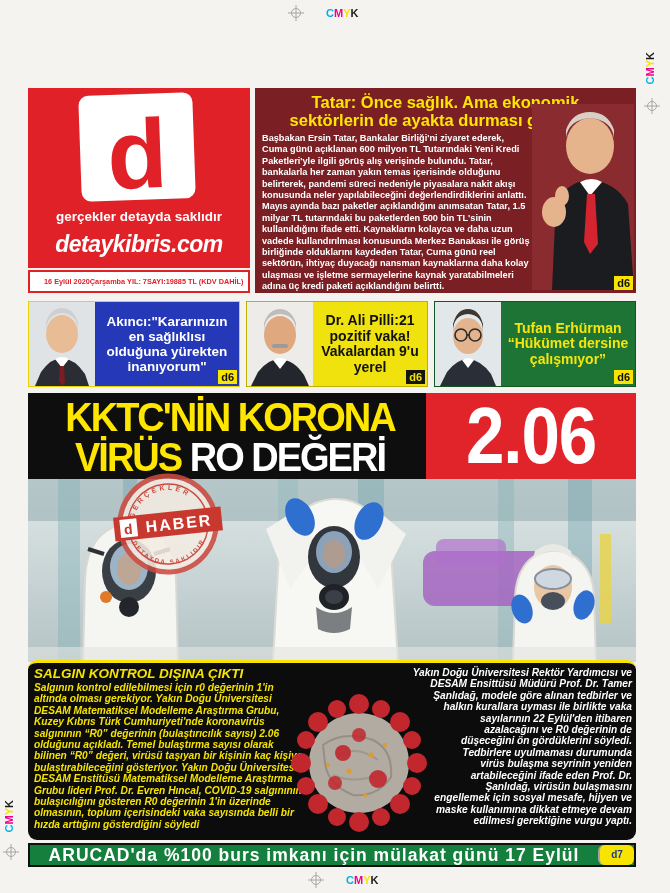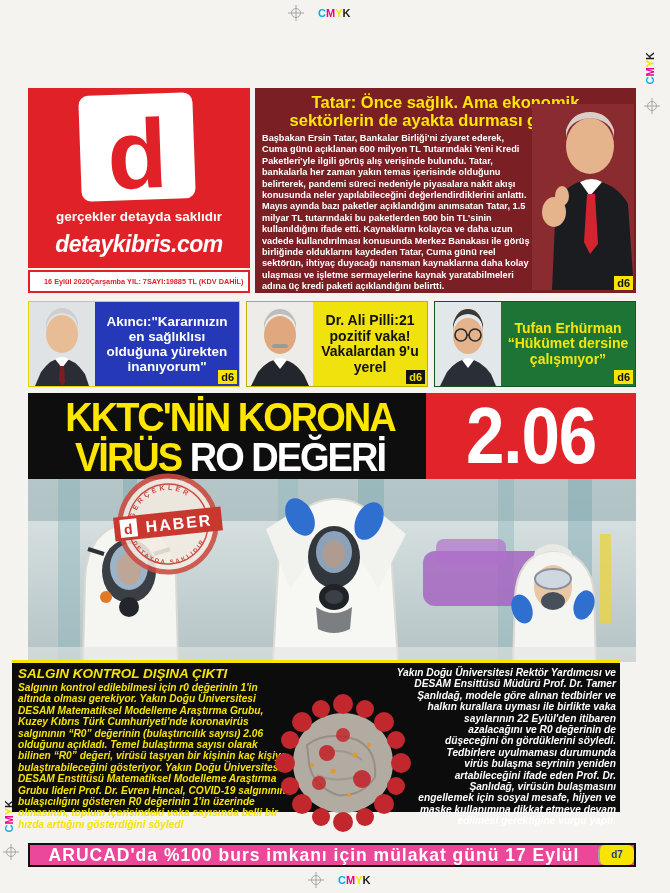--- a/index.html
+++ b/index.html
@@ -3,21 +3,21 @@
 <meta charset="utf-8">
 <style>
   html,body{margin:0;padding:0;}
   body{
     width:670px;height:893px;position:relative;overflow:hidden;
     background:#f5f3ef;
     font-family:"Liberation Sans", sans-serif;
   }
   .abs{position:absolute;}
   
-  .regmark{display:flex;align-items:center;gap:14px;}
+  .regmark{display:flex;align-items:center;gap:22px;}
   .cmyk{font-size:11px;font-weight:bold;letter-spacing:0;}
   .cmyk .pc{color:#00aeef}.cmyk .pm{color:#ec008c}.cmyk .py{color:#f3e600}.cmyk .pk{color:#1a1a1a}
   .cmyk-vert{writing-mode:vertical-rl;transform:rotate(180deg);font-size:11px;font-weight:bold;}
   
   #masthead{left:28px;top:88px;width:222px;height:180px;background:#e02128;}
   #d-tile{position:absolute;left:52px;top:6px;width:114px;height:106px;background:#fff;border-radius:10px;transform:rotate(-2deg);display:flex;align-items:center;justify-content:center;}
   #d-tile span{color:#e02128;font-size:98px;font-weight:bold;line-height:90px;margin-top:14px;}
   #tagline{position:absolute;left:0;bottom:44px;width:100%;text-align:center;color:#fff;font-weight:bold;font-size:13.5px;}
   #website{position:absolute;left:0;bottom:10px;width:100%;text-align:center;color:#fff;font-weight:bold;font-style:italic;font-size:23px;letter-spacing:-0.5px;}
   #dateline{left:28px;top:270px;width:222px;height:23px;background:#fff;border:2px solid #e02128;box-sizing:border-box;display:flex;align-items:center;justify-content:space-between;padding:0 14px;color:#e02128;font-size:7.3px;font-weight:bold;white-space:nowrap;}
@@ -44,31 +44,31 @@
   #headline-black{left:28px;top:393px;width:398px;height:86px;background:#0e0e0e;box-sizing:border-box;padding:3px 0 0 6px;text-align:center;}
   #headline-black .hl{font-weight:bold;font-size:38px;line-height:40px;letter-spacing:-2px;transform:scaleY(1.05);transform-origin:left top;white-space:nowrap;}
   .hl-yellow{color:#ffe600;}
   .hl-white{color:#fff;}
   #headline-red{left:426px;top:393px;width:210px;height:86px;background:#e0242a;color:#fff;font-weight:bold;font-size:64px;text-align:center;line-height:84px;letter-spacing:-1px;}
   #headline-red div{transform:scale(1.08,1.25);transform-origin:center;}
   
   #photo{left:28px;top:479px;width:608px;height:183px;background:#c5d0d2;}
   #stamp{left:112px;top:472px;width:112px;height:104px;transform:rotate(-6deg);}
   
-  #article{left:12px;top:660px;width:608px;height:152px;background:#0c0c0c;border-top:3px solid #f8e400;box-sizing:border-box;font-style:italic;font-weight:bold;}
+  #article{left:28px;top:660px;width:608px;height:180px;background:#0c0c0c;border-top:3px solid #f8e400;box-sizing:border-box;font-style:italic;font-weight:bold;border-radius:9px;}
   #article-left{position:absolute;left:6px;top:3px;width:272px;color:#f5e300;}
   #article-left h3{margin:0;font-size:13.5px;line-height:15px;}
   #article-left p{margin:1px 0 0 0;font-size:10.2px;line-height:11.4px;}
   #article-right{position:absolute;left:330px;top:3px;width:274px;color:#fff;text-align:center;}
   #article-right h3{margin:0;font-size:12.3px;line-height:13.5px;color:#f5e300;}
   #article-right p{margin:1px 0 0 0;font-size:10.2px;line-height:11.4px;text-align:right;}
   #virus-spacer{float:left;width:84px;height:142px;shape-outside:ellipse(85px 75px at 0% 50%);}
   #virus{left:255px;top:22px;width:152px;height:152px;}
   
-  #banner{left:28px;top:843px;width:608px;height:24px;background:#ec4899;border:2px solid #101010;box-sizing:border-box;display:flex;align-items:stretch;}
+  #banner{left:28px;top:843px;width:608px;height:24px;background:#15803d;border:2px solid #101010;box-sizing:border-box;display:flex;align-items:stretch;}
   #banner-text{flex:1;color:#fff;font-weight:bold;font-size:17.5px;line-height:20px;text-align:center;letter-spacing:1px;}
   #banner-badge{width:34px;background:#f8e400;color:#173a8f;font-weight:bold;font-size:10px;line-height:20px;text-align:center;border-left:2px solid #a3a3a3;border-radius:6px;}
 </style>
 </head>
 <body>
 
 <div class="abs regmark" style="left:288px;top:5px;">
   <svg width="16" height="16" viewBox="0 0 16 16">
     <circle cx="8" cy="8" r="4.5" fill="none" stroke="#a6a6a6" stroke-width="1"></circle>
     <line x1="8" y1="0" x2="8" y2="16" stroke="#a6a6a6" stroke-width="1"></line>

